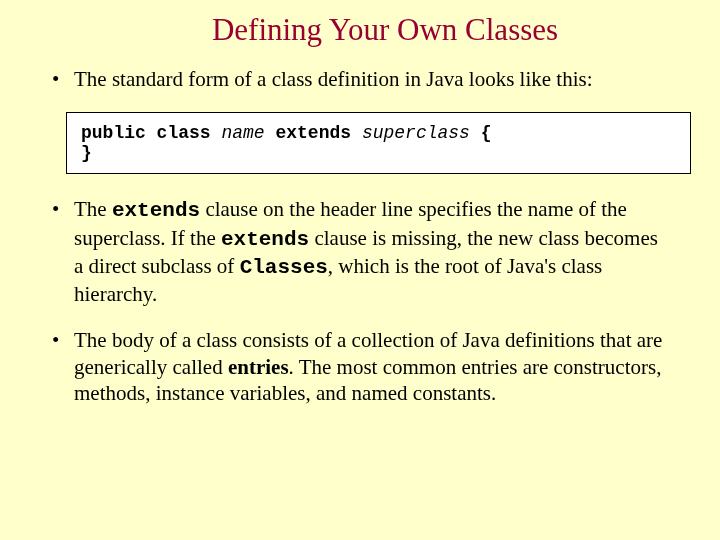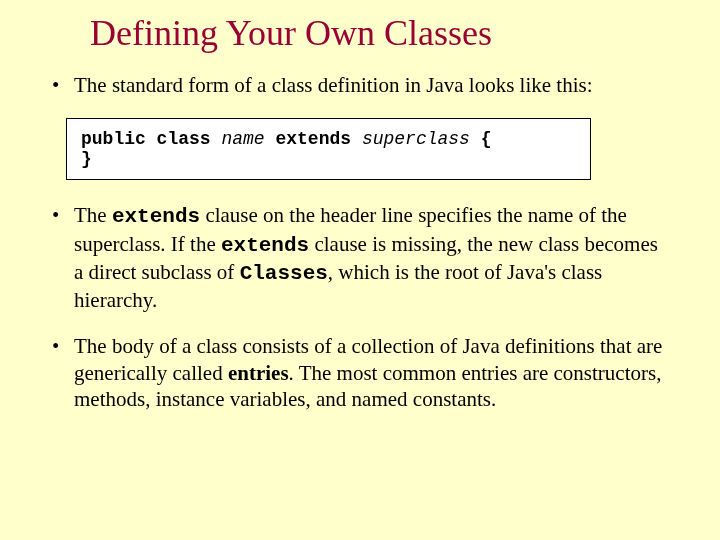--- a/index.html
+++ b/index.html
@@ -11,21 +11,22 @@
     font-family: "Times New Roman", Times, serif;
     color: #000;
   }
   .slide {
     box-sizing: border-box;
     width: 720px;
     height: 540px;
     padding: 12px 40px 20px 40px;
   }
   .title {
-    font-size: 36px;
+    text-align: center;
+    font-size: 31px;
     color: #990033;
     margin: 0 0 18px 0;
     font-weight: normal;
     padding-left: 50px;
   }
   ul.bullets {
     list-style: none;
     padding: 0;
     margin: 8px;
   }
@@ -42,21 +43,21 @@
     left: 4px;
     top: 0;
     font-size: 21px;
   }
   .codebox {
     border: 1px solid #000;
     background: #fff;
     margin: 4px 0 22px 26px;
     padding: 10px 14px 10px 14px;
     box-sizing: border-box;
-    width: 525px;
+    width: 625px;
   }
   .codeline {
     font-family: "Courier New", Courier, monospace;
     font-weight: bold;
     font-size: 18px;
     white-space: pre;
   }
   .codeline .ital {
     font-style: italic;
     font-weight: normal;

